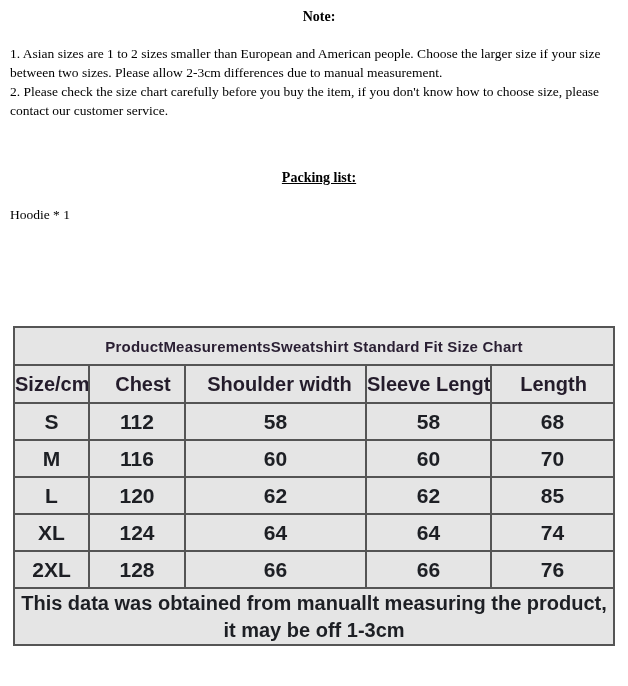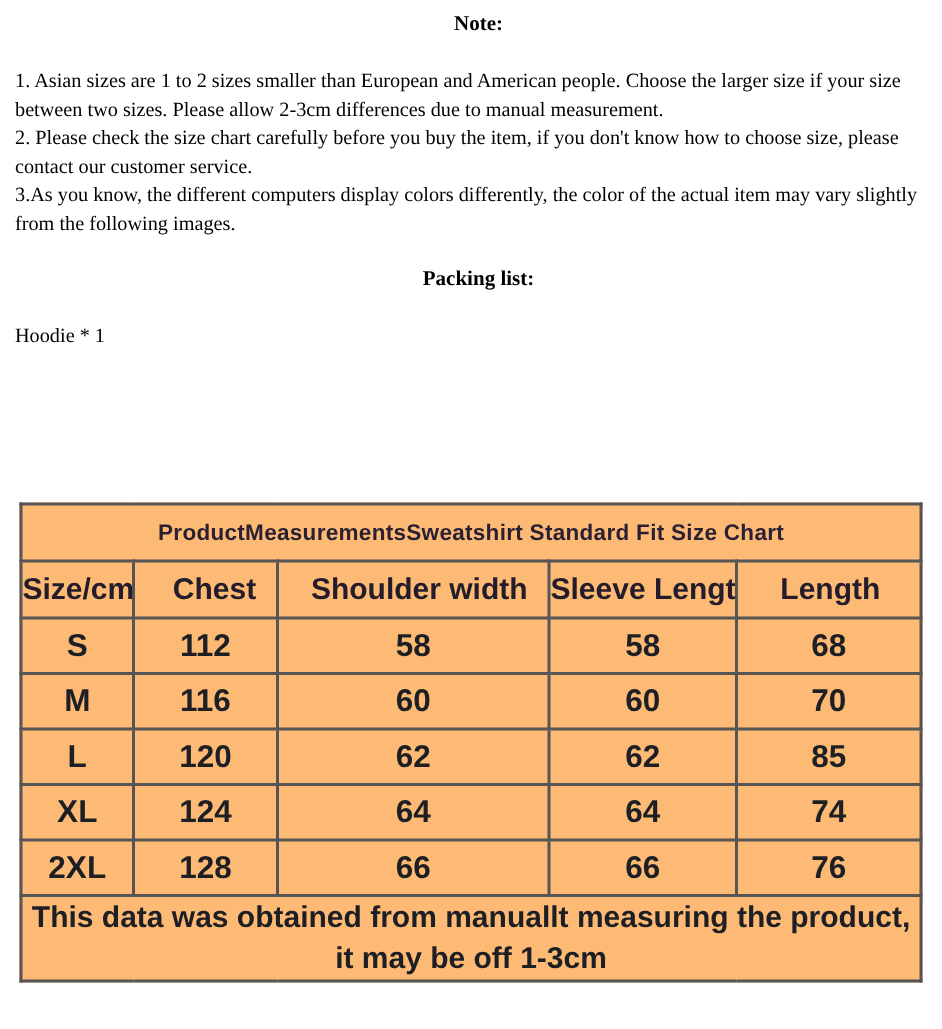--- a/index.html
+++ b/index.html
@@ -15,30 +15,30 @@
   .serif-heading {
     font-size:14px; font-weight:bold; line-height:17px;
     font-family:"Liberation Serif", serif;
     text-align:center;
   }
   .note-lines {
     margin-top:19px;
     width:614px;
     font-size:13.5px; line-height:19px;
   }
-  .packing-heading { margin-top:20px; }
+  .packing-heading { margin-top:49px;text-decoration:underline; }
   .packing-item { margin-top:19px; font-size:13.5px; line-height:19px; }
 
   table.size-chart {
     margin:102px 0 0 13px;
     width:600px;
     border-collapse:collapse;
     table-layout:fixed;
     font-family:"Liberation Sans", sans-serif;
-    background:#fdba74;
+    background:#e5e5e5;
   }
   table.size-chart td, table.size-chart th {
     border:2px solid #555555;
     text-align:center;
     vertical-align:middle;
     overflow:hidden;
     white-space:nowrap;
   }
   tr.r-title { height:38px; }
   tr.r-head  { height:38px; }
@@ -68,21 +68,20 @@
   }
 </style>
 </head>
 <body>
 
 <div class="top-text">
   <div class="serif-heading">Note:</div>
   <div class="note-lines">
     <div>1. Asian sizes are 1 to 2 sizes smaller than European and American people. Choose the larger size if your size between two sizes. Please allow 2-3cm differences due to manual measurement.</div>
     <div>2. Please check the size chart carefully before you buy the item, if you don't know how to choose size, please contact our customer service.</div>
-    <div>3.As you know, the different computers display colors differently, the color of the actual item may vary slightly from the following images.</div>
   </div>
   <div class="serif-heading packing-heading">Packing list:</div>
   <div class="packing-item">Hoodie * 1</div>
 </div>
 
 <table class="size-chart">
   <colgroup>
     <col style="width:75px">
     <col style="width:96px">
     <col style="width:181px">

